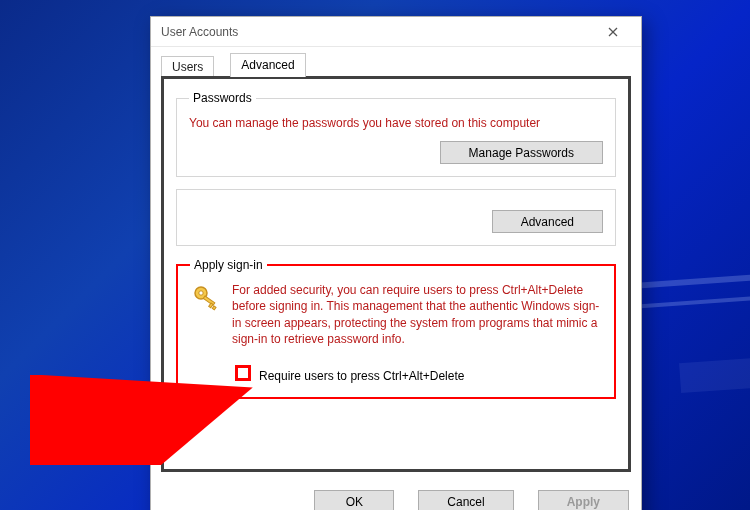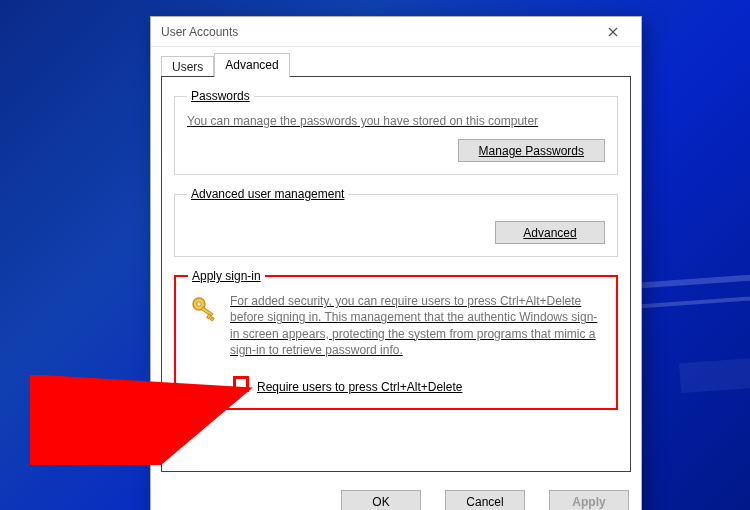--- a/index.html
+++ b/index.html
@@ -52,47 +52,46 @@
     align-items: center;
     justify-content: center;
     color: #666;
     font-size: 14px;
     cursor: pointer;
   }
   .tabs-row {
     display: flex;
     align-items: flex-end;
     padding: 6px 10px 0 10px;
-    gap: 0;
+    gap: 16px;
   }
   .tab {
     border: 1px solid #c8c8c8;
     border-bottom: none;
     padding: 3px 10px 4px;
     font-size: 12px;
     background: #fff;
     cursor: pointer;
     position: relative;
   }
   .tab.inactive { top: 1px; background: #fff; color:#222; }
   .tab.active {
     background: #fff;
     z-index: 2;
     padding-top: 4px;
     padding-bottom: 5px;
   }
   .tab-body {
-    border: 1px solid #404040;
+    border: 3px solid #404040;
     margin: 0 10px 7px 10px;
     flex: 1;
     padding: 12px 12px 12px 12px;
     position: relative;
     top: -1px;
     background: #fff;
-    text-decoration: underline;
   }
   fieldset.group {
     border: 1px solid #d6d6d6;
     margin: 0 0 12px 0;
     padding: 10px 12px 12px 12px;
   }
   fieldset.group legend {
     padding: 0 4px;
     font-size: 12px;
     color: #000;
@@ -104,35 +103,35 @@
   }
   .icon-slot {
     width: 32px;
     display: flex;
     justify-content: center;
     padding-top: 2px;
   }
   .desc {
     flex: 1;
     line-height: 1.35;
-    color: #737373;
+    color: #b91c1c;
   }
   .btn-row {
     display: flex;
     justify-content: flex-end;
     margin-top: 10px;
   }
   button.win {
     min-width: 110px;
     height: 23px;
     font-family: inherit;
     font-size: 12px;
     background: #e1e1e1;
     border: 1px solid #adadad;
-    padding: 0 20px;
+    padding: 0 28px;
     cursor: pointer;
   }
   button.win:disabled {
     color: #9a9a9a;
     cursor: default;
     font-weight: bold;
   }
   fieldset.secure {
     border: 2px solid #ff0000;
     margin: 0;
@@ -197,21 +196,20 @@
 
     <fieldset class="group">
       <legend>Passwords</legend>
       <div class="desc">You can manage the passwords you have stored on this computer</div>
       <div class="btn-row">
         <button class="win">Manage Passwords</button>
       </div>
     </fieldset>
 
     <fieldset class="group">
-      <legend>Advanced user management</legend>
       <div class="btn-row">
         <button class="win">Advanced</button>
       </div>
     </fieldset>
 
     <fieldset class="secure">
       <legend>Apply sign-in</legend>
       <div class="row">
         <div class="icon-slot">
           <svg width="28" height="28" viewBox="0 0 28 28">

